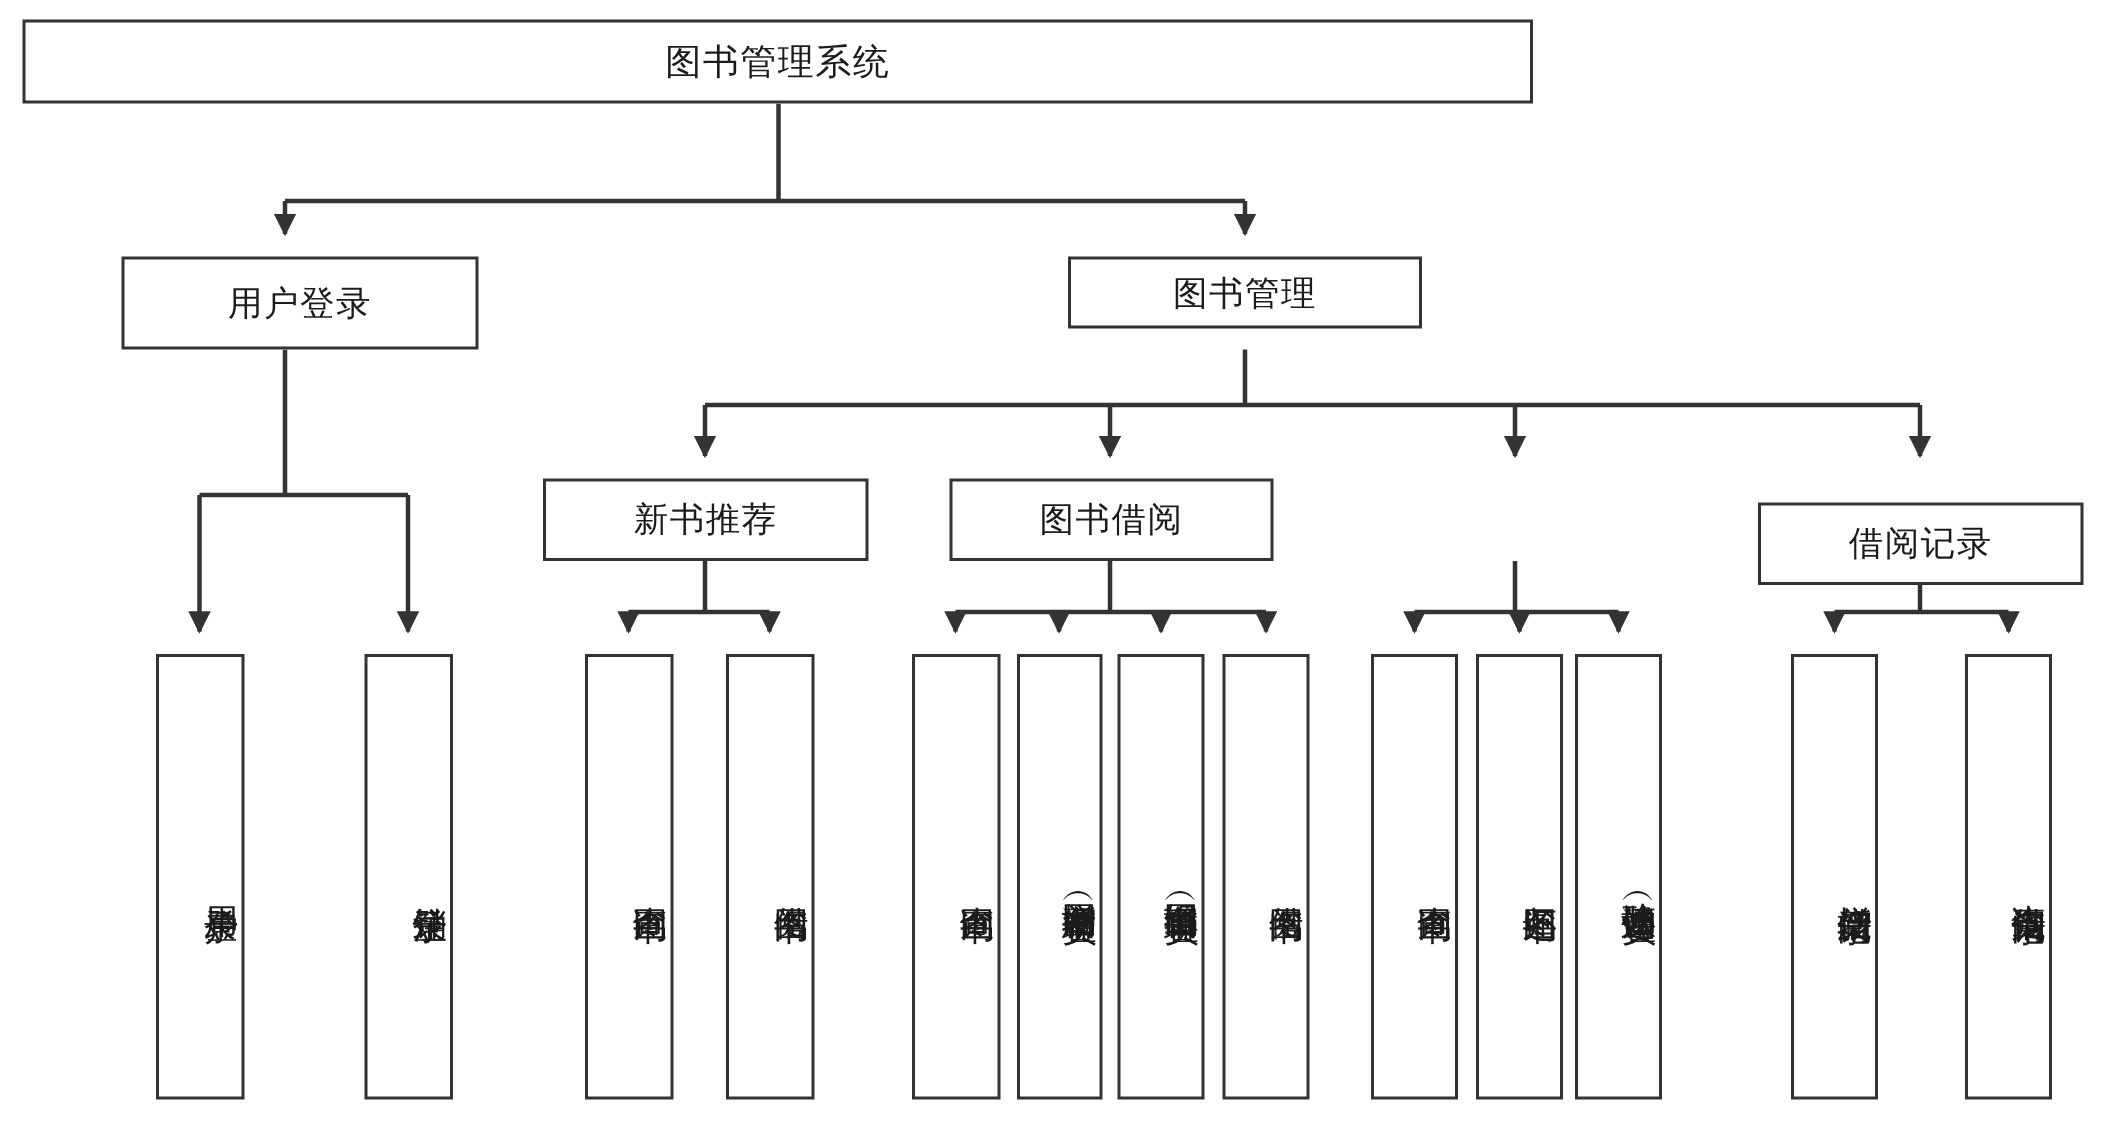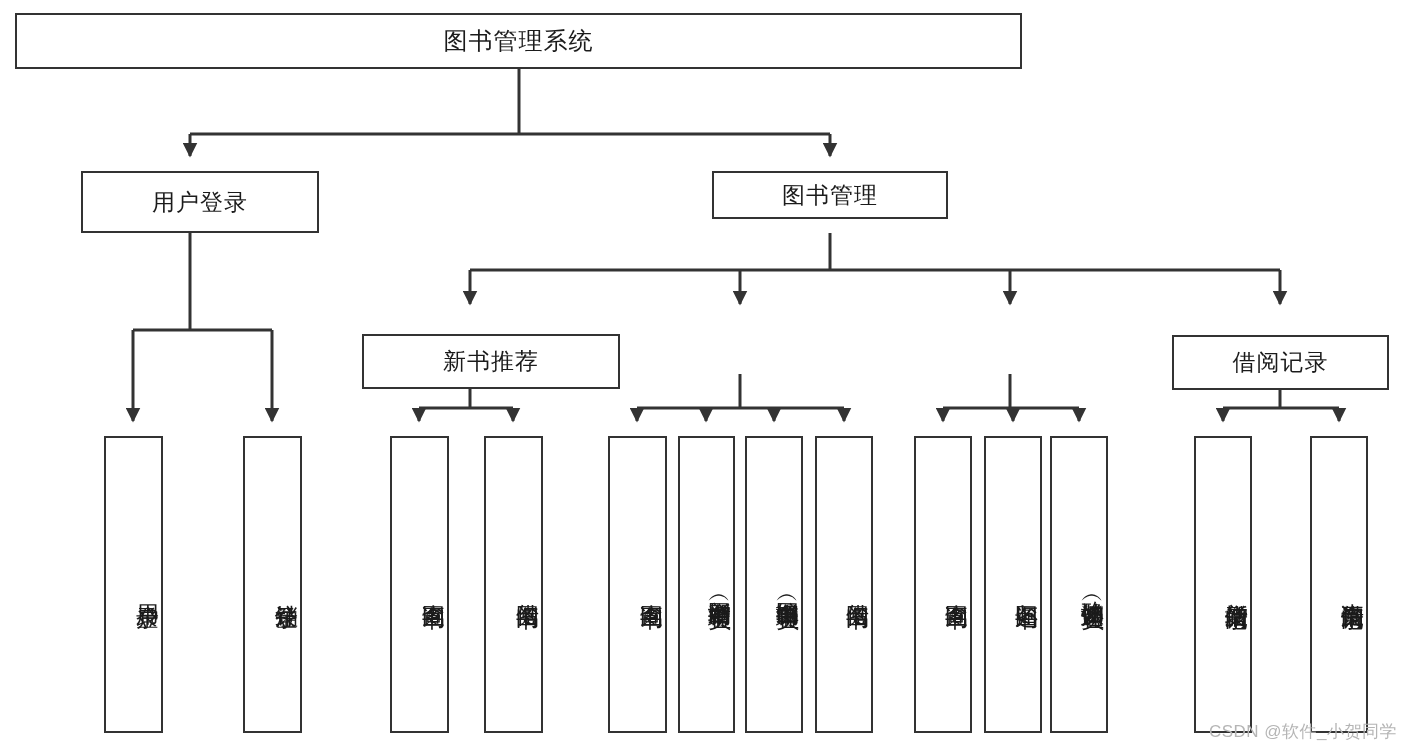--- a/index.html
+++ b/index.html
@@ -129,22 +129,25 @@
     <span>图书管理系统</span>
   </div>
 
   <div class="node horiz" style="left:81px; top:171px; width:238px; height:62px;">
     <span>用户登录</span>
   </div>
   <div class="node horiz" style="left:712px; top:171px; width:236px; height:48px;">
     <span>图书管理</span>
   </div>
 
-  <div class="node horiz" style="left:362px; top:334px; width:258px; height:55px;font-family:Liberation Serif, serif;">
+  <div class="node horiz" style="left:362px; top:319px; width:217px; height:55px;font-family:Liberation Serif, serif;">
     <span>新书推荐</span>
+  </div>
+  <div class="node horiz" style="left:633px; top:319px; width:216px; height:55px;">
+    <span>图书借阅</span>
   </div>
   <div class="node horiz" style="left:1172px; top:335px; width:217px; height:55px;">
     <span>借阅记录</span>
   </div>
 
   <div class="node vert" style="left:104px; top:436px; width:59px; height:297px;">
     <span class="vlabel">用户登录</span>
   </div>
   <div class="node vert" style="left:243px; top:436px; width:59px; height:297px;">
     <span class="vlabel">注销登录</span>
@@ -176,15 +179,14 @@
   <div class="node vert" style="left:1050px; top:436px; width:58px; height:297px;">
     <span class="vlabel">确认归还（管理员）</span>
   </div>
   <div class="node vert" style="left:1194px; top:436px; width:58px; height:297px;">
     <span class="vlabel">新增借阅记录</span>
   </div>
   <div class="node vert" style="left:1310px; top:436px; width:58px; height:297px;">
     <span class="vlabel">查询借阅记录</span>
   </div>
 
-  <div class="watermark">CSDN @软件_小贺同学</div>
 
 </div>
 
 </body></html>

